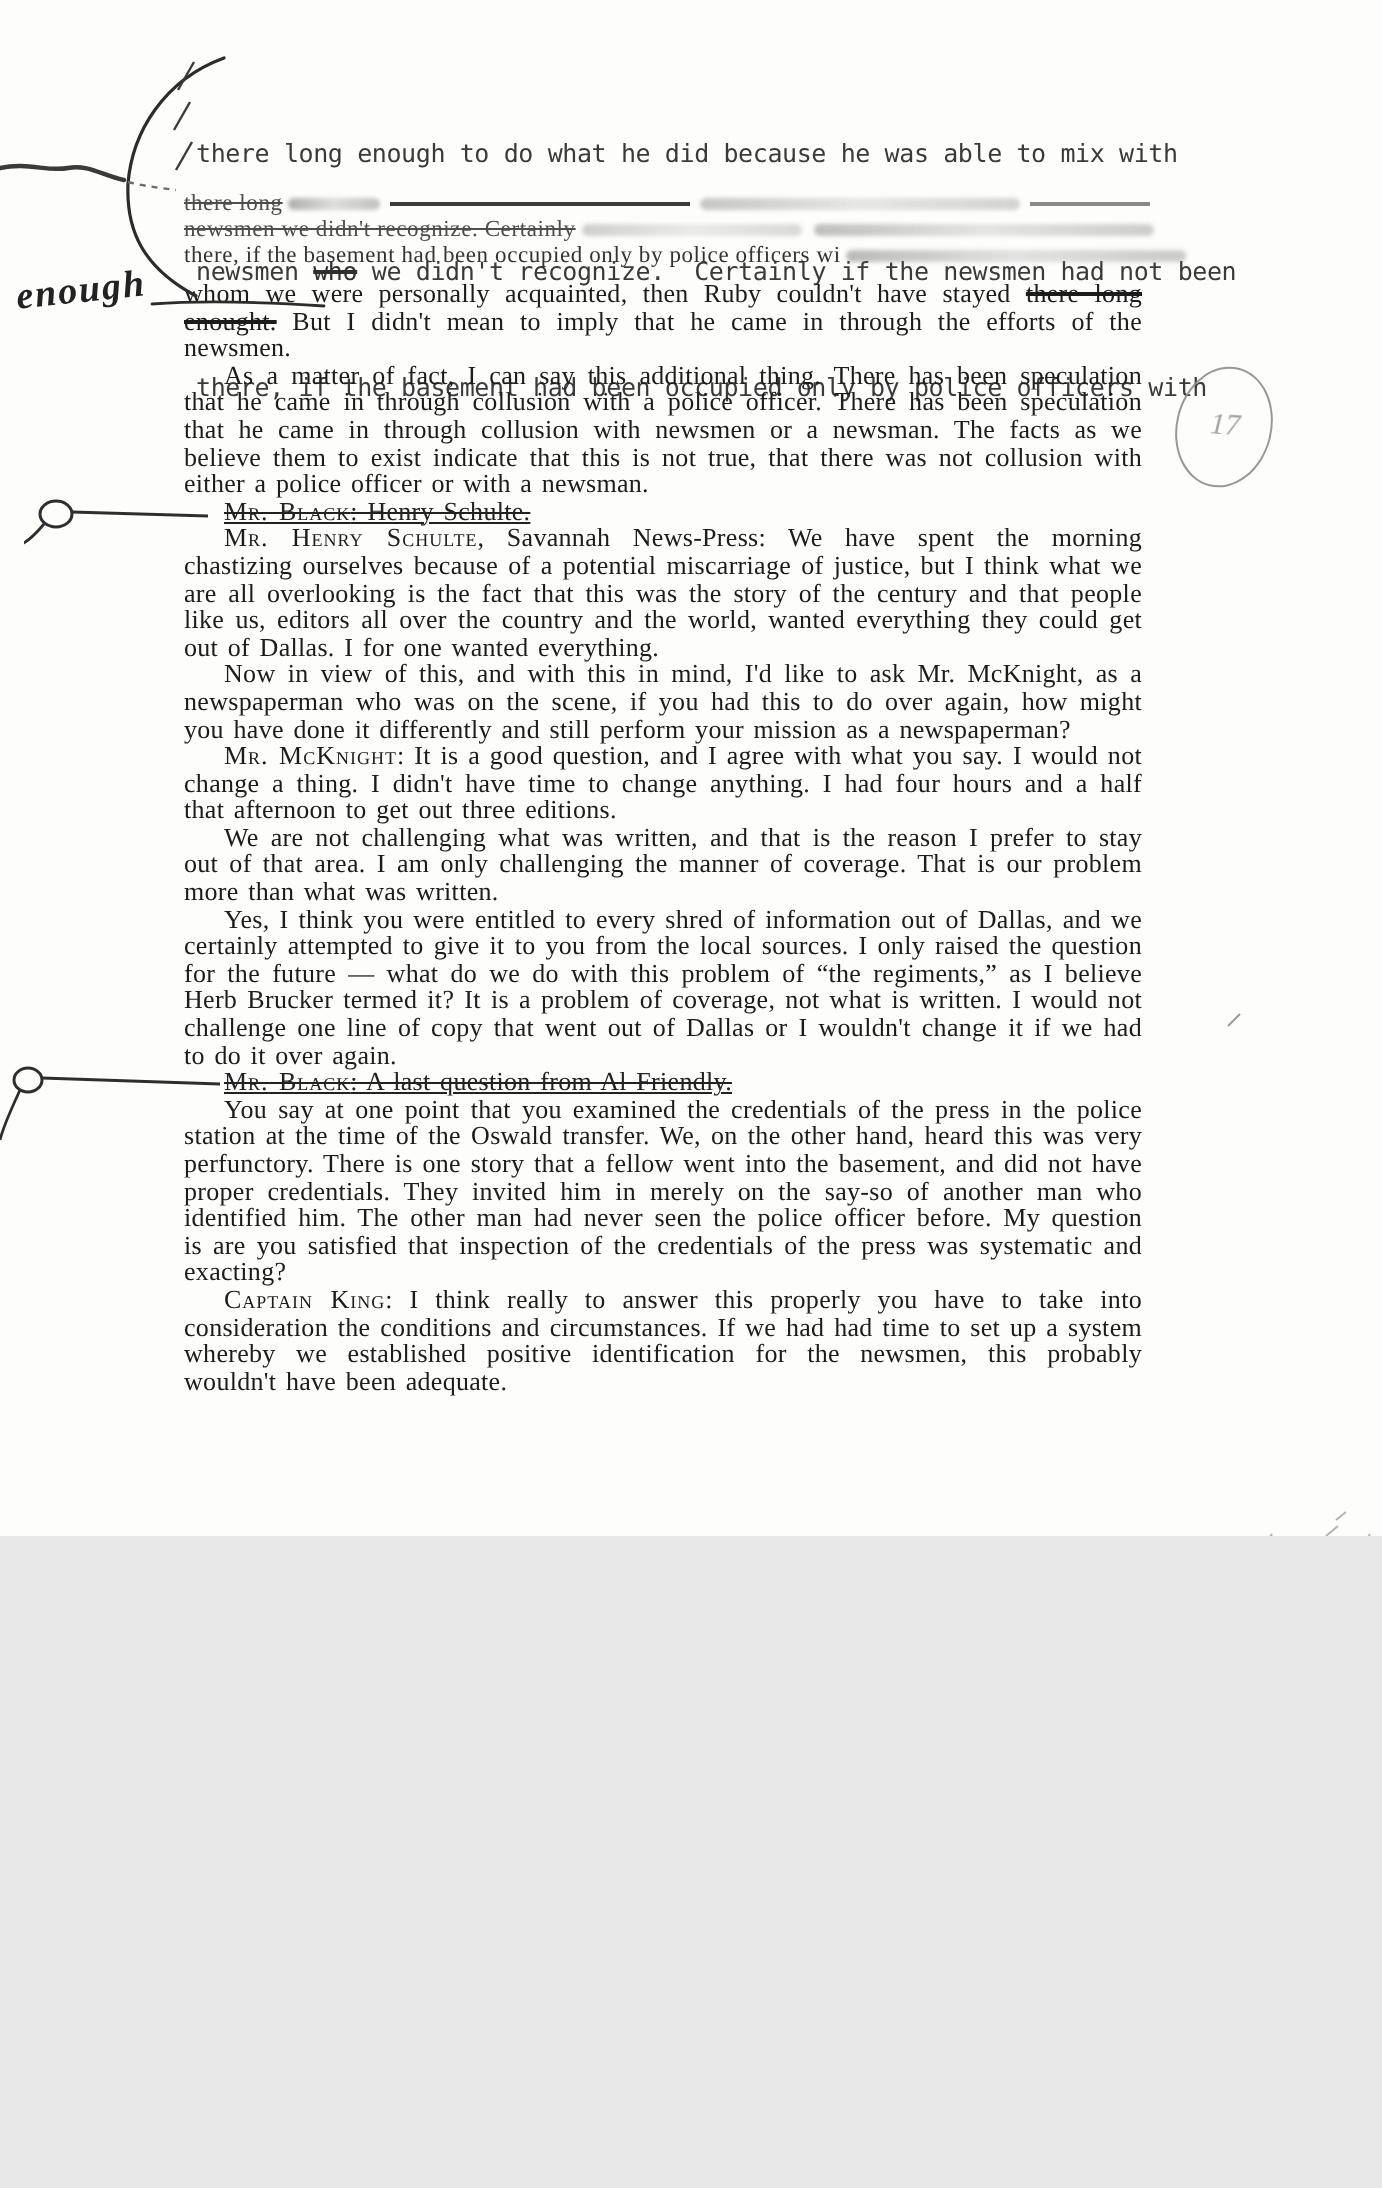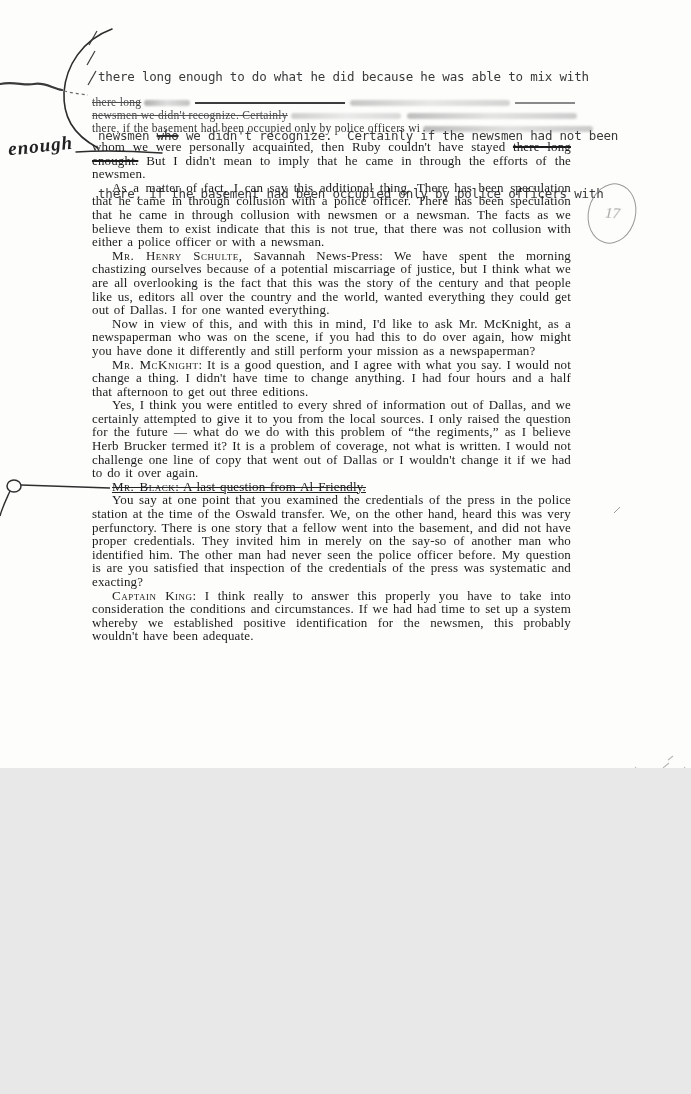--- a/index.html
+++ b/index.html
@@ -95,27 +95,36 @@
     </div>
     <div class="faded-line darker">
       <span>there, if the basement had been occupied only by police officers wi</span><span class="smudge" style="width:170px; opacity:.85"></span>
     </div>
 
     <div class="body-text">
       <p class="cont"><span>whom we were personally acquainted, then Ruby couldn't have stayed </span><span class="struck-inline">there long enought.</span><span> But I didn't mean to imply that he came in through the efforts of the newsmen.</span></p>
 
       <p>As a matter of fact, I can say this additional thing. There has been speculation that he came in through collusion with a police officer. There has been speculation that he came in through collusion with newsmen or a newsman. The facts as we believe them to exist indicate that this is not true, that there was not collusion with either a police officer or with a newsman.</p>
 
+      <div class="struck-line">
+        <svg class="delete-mark" style="left:-80px; top:-4px" width="92" height="30" viewBox="0 0 92 30">
+          <ellipse cx="16" cy="12" rx="8" ry="6.5" fill="none" stroke="#2e2e2e" stroke-width="1.5"></ellipse>
+          <path d="M 10 17 C 5 23, 1 26, -1 27" fill="none" stroke="#2e2e2e" stroke-width="1.4"></path>
+          <path d="M 24 11 L 92 13" fill="none" stroke="#2e2e2e" stroke-width="1.4"></path>
+        </svg>
+        <span class="sc">Mr. Black</span><span>: Henry Schulte.</span>
+      </div>
 
       <p><span class="sc">Mr. Henry Schulte</span><span>, Savannah News-Press: We have spent the morning chastizing ourselves because of a potential miscarriage of justice, but I think what we are all overlooking is the fact that this was the story of the century and that people like us, editors all over the country and the world, wanted everything they could get out of Dallas. I for one wanted everything.</span></p>
 
       <p>Now in view of this, and with this in mind, I'd like to ask Mr. McKnight, as a newspaperman who was on the scene, if you had this to do over again, how might you have done it differently and still perform your mission as a newspaperman?</p>
 
       <p><span class="sc">Mr. McKnight</span><span>: It is a good question, and I agree with what you say. I would not change a thing. I didn't have time to change anything. I had four hours and a half that afternoon to get out three editions.</span></p>
 
+      <p>We are not challenging what was written, and that is the reason I prefer to stay out of that area. I am only challenging the manner of coverage. That is our problem more than what was written.</p>
 
       <p>Yes, I think you were entitled to every shred of information out of Dallas, and we certainly attempted to give it to you from the local sources. I only raised the question for the future — what do we do with this problem of “the regiments,” as I believe Herb Brucker termed it? It is a problem of coverage, not what is written. I would not challenge one line of copy that went out of Dallas or I wouldn't change it if we had to do it over again.</p>
 
       <div class="struck-line">
         <svg class="delete-mark" style="left:-92px; top:-4px" width="110" height="42" viewBox="0 0 110 42">
           <ellipse cx="14" cy="10" rx="7" ry="6" fill="none" stroke="#2e2e2e" stroke-width="1.5"></ellipse>
           <path d="M 10 15 C 6 24, 2 32, 0 40" fill="none" stroke="#2e2e2e" stroke-width="1.4"></path>
           <path d="M 21 9 L 110 12" fill="none" stroke="#2e2e2e" stroke-width="1.4"></path>
         </svg>
         <span class="sc">Mr. Black</span><span>: A last question from Al Friendly.</span>

